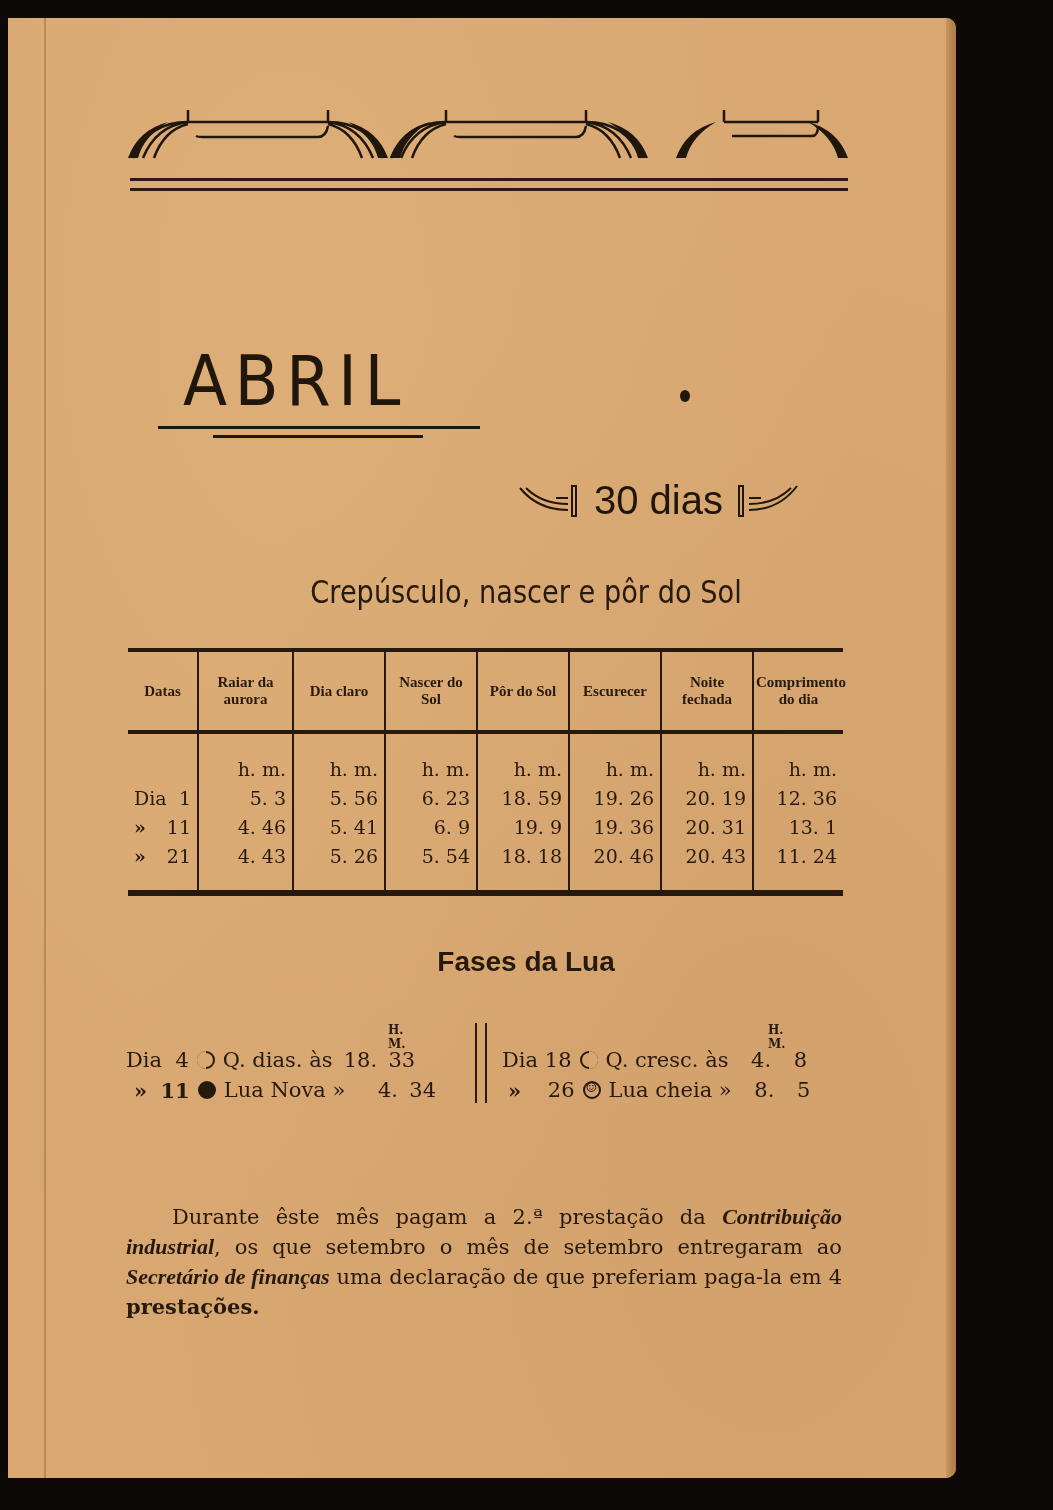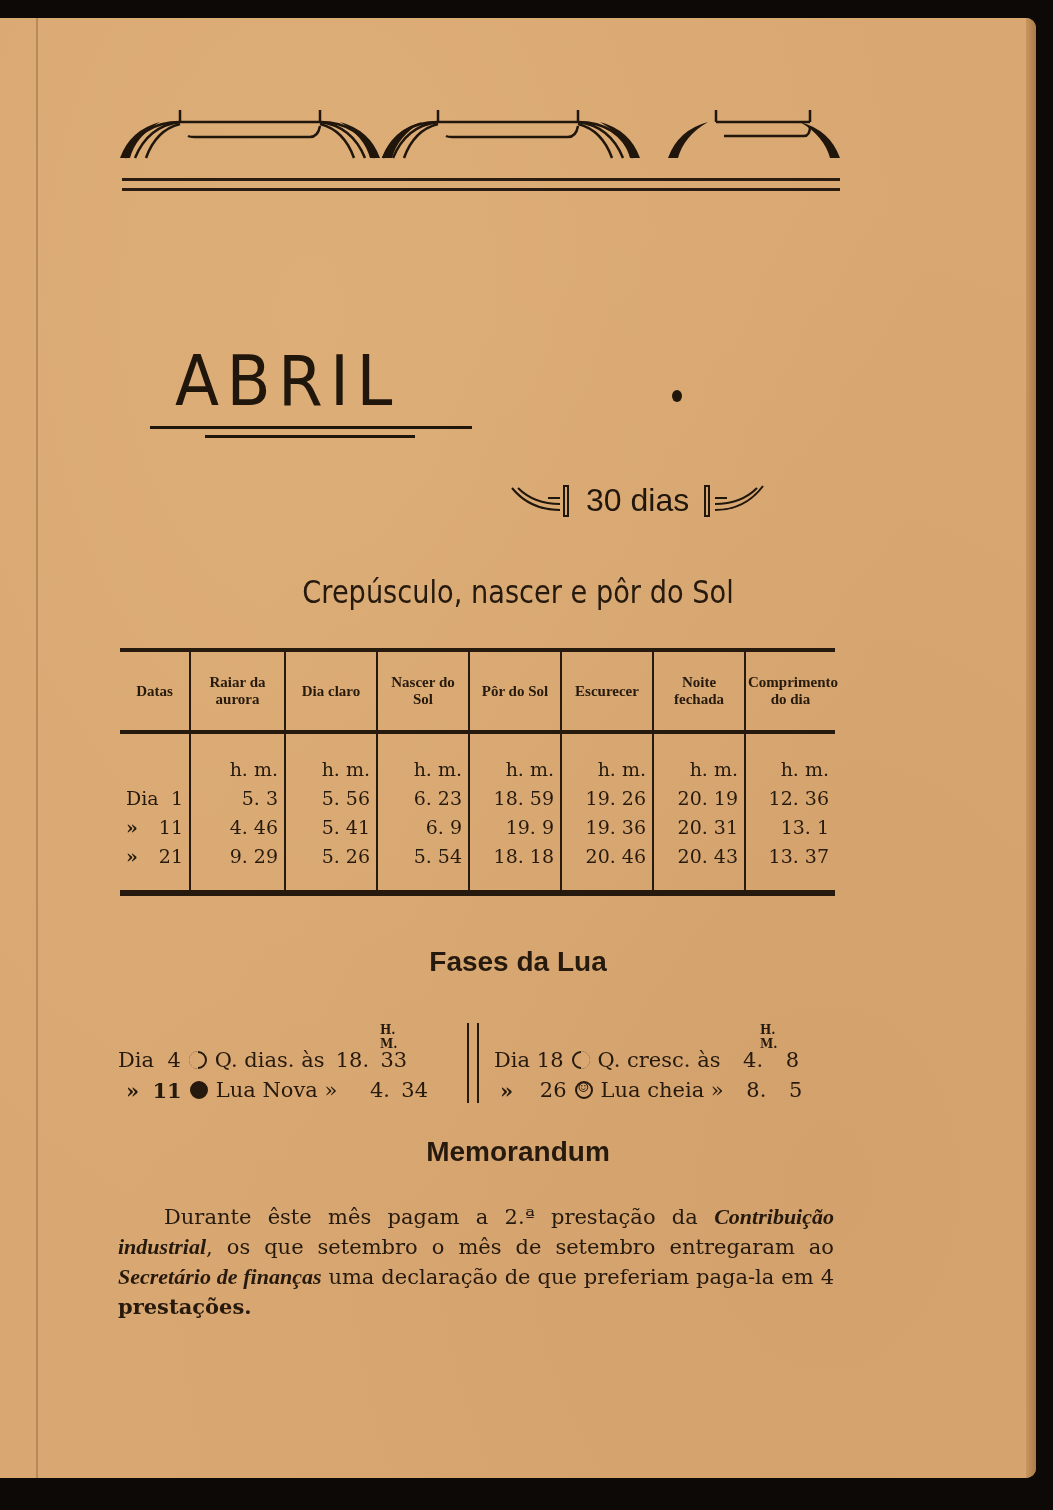--- a/index.html
+++ b/index.html
@@ -3,21 +3,21 @@
 <meta charset="utf-8">
 <style>
   html, body { margin:0; padding:0; }
   body {
     width:1053px; height:1510px; position:relative; overflow:hidden;
     background:#0c0907;
     font-family:"Liberation Serif", "DejaVu Serif", serif;
     color:#2a1c10;
   }
   .page {
-    position:absolute; left:0; top:18px; width:1036px; height:1460px;
+    position:absolute; left:8px; top:18px; width:948px; height:1460px;
     background:#d9a872;
     background-image:
       radial-gradient(ellipse at 30% 20%, rgba(230,185,130,0.35), transparent 60%),
       radial-gradient(ellipse at 80% 80%, rgba(190,140,90,0.25), transparent 60%);
     border-radius:0 10px 10px 0;
   }
   .page-edge {
     position:absolute; right:0; top:0; width:10px; height:100%;
     background:linear-gradient(to right, #c8955e, #a97a48);
     border-radius:0 10px 10px 0;
@@ -37,21 +37,21 @@
   .month-title {
     left:175px; top:322px; font-family:"DejaVu Sans", sans-serif;
     font-size:70px; letter-spacing:8px; font-weight:400; color:#20160c;
     transform:scaleX(0.92); transform-origin:left;
   }
   .title-rule1 { left:150px; top:408px; width:322px; height:3px; background:#20160c; }
   .title-rule2 { left:205px; top:417px; width:210px; height:3px; background:#20160c; }
   .dot { left:672px; top:372px; width:10px; height:12px; border-radius:50%; background:#20160c; }
 
   .days-wrap { left:510px; top:462px; height:40px; display:flex; align-items:center; gap:6px; }
-  .days-text { font-family:"Liberation Sans", sans-serif; font-size:32px; color:#20160c; }
+  .days-text { font-family:"Liberation Sans", sans-serif; font-size:40px; color:#20160c; }
 
   .section-heading-1 {
     left:0; width:1036px; top:555px; text-align:center;
     font-family:"DejaVu Sans", sans-serif; font-size:32px; color:#26190d;
     transform:scaleX(0.85);
   }
 
   
   .table-wrap { left:120px; top:630px; width:715px; }
   .hr-thick { height:4px; background:#26190d; }
@@ -237,27 +237,27 @@
           <td>20. 31</td>
           <td>13.  1</td>
         </tr>
         <tr class="last">
           <td>
               <span class="date-cell">
                 <span class="raquo">»</span>
                 <span>21</span>
               </span>
             </td>
-          <td>9. 29</td>
+          <td>4. 43</td>
           <td>5. 26</td>
           <td>5. 54</td>
           <td>18. 18</td>
           <td>20. 46</td>
           <td>20. 43</td>
-          <td>13. 37</td>
+          <td>11. 24</td>
         </tr>
       </tbody>
     </table>
     <div class="hr-thick" style="height:6px"></div>
   </div>
 
   <div class="abs section-heading-2">Fases da Lua</div>
 
   <div class="abs phases" style="left:0;">
     <div class="phase-hm" style="left:380px;top:0;">H.  M.</div>
@@ -291,17 +291,16 @@
       <span class="raquo">»</span>&nbsp;&nbsp;&nbsp;&nbsp;
       <span>26</span>
       <span class="moon full"></span>
       <span>Lua cheia »</span>&nbsp;
       <span class="num" style="width:36px">8.</span>
       <span class="num" style="width:36px">5</span>
     </div>
   </div>
   <div class="divider"></div>
 
-  <div class="abs section-heading-3">Memorandum</div>
   <div class="abs memo">
     <span class="indent"></span><span>Durante êste mês pagam a 2.ª prestação da </span><i>Contribuição industrial</i><span>, os que setembro o mês de setembro entregaram ao </span><i>Secretário de finanças</i><span> uma declaração de que preferiam paga-la em 4 </span><b>prestações.</b>
   </div>
 </div>
 
 </body></html>

